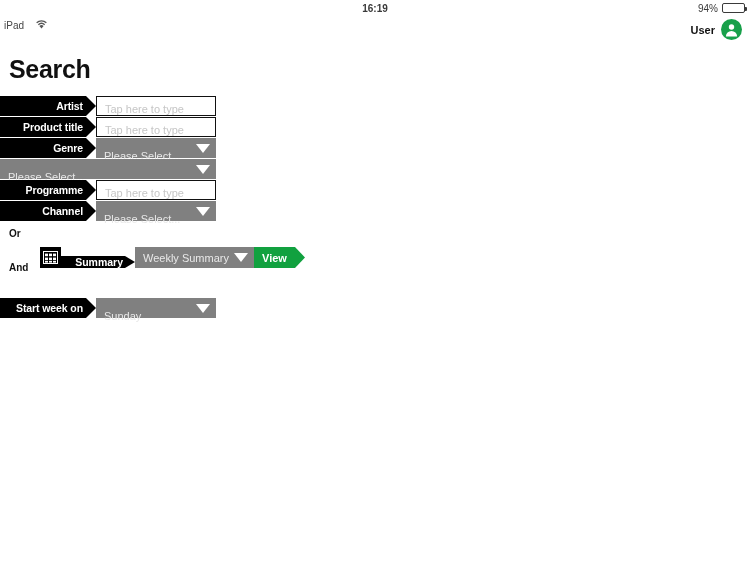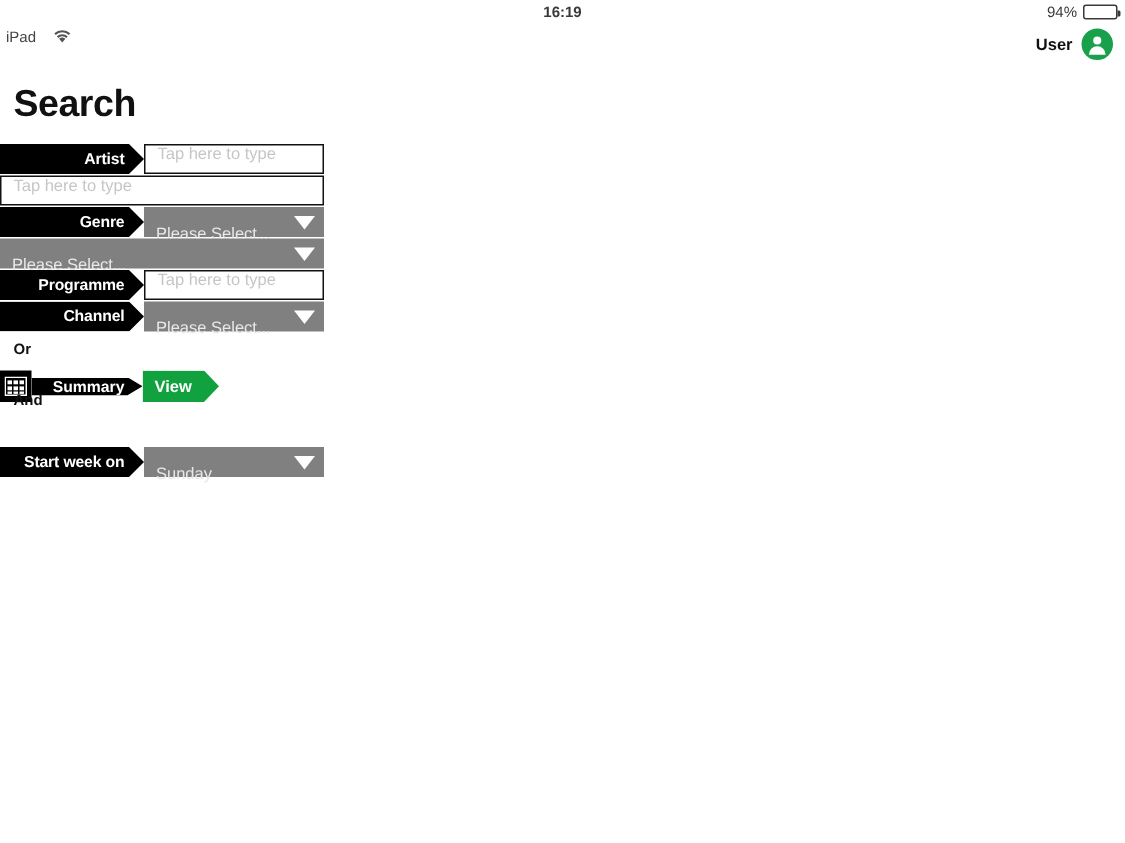--- a/index.html
+++ b/index.html
@@ -153,21 +153,21 @@
   }
 
   
   .field-text {
     width: 100%;
     height: 20px;
     box-sizing: border-box;
     border: 1px solid #111;
     background: #ffffff;
     display: flex;
-    align-items: flex-start;
+    align-items: flex-end;
     padding-left: 8px;
   }
   .field-text .ph {
     font-size: 11px;
     color: #c6c6c6;
   }
 
   
   .field-select {
     width: 100%;
@@ -203,21 +203,22 @@
     color: #111;
   }
 
   
   .summary-row {
     position: absolute;
     top: 247px;
     left: 0;
     height: 21px;
     display: flex;
-    align-items: center;
+    align-items: flex-end;
+    padding-left: 40px;
   }
   .grid-icon-box {
     width: 21px;
     height: 21px;
     background: #000000;
     display: flex;
     align-items: center;
     justify-content: center;
     flex: none;
   }
@@ -317,20 +318,21 @@
   <div class="row">
     <div class="row-label">Artist</div>
     <div class="row-field">
       <div class="field-text">
         <span class="ph">Tap here to type</span>
       </div>
     </div>
   </div>
 
   <div class="row">
+    <div class="row-label">Product title</div>
     <div class="row-field">
       <div class="field-text">
         <span class="ph">Tap here to type</span>
       </div>
     </div>
   </div>
 
   <div class="row">
     <div class="row-label">Genre</div>
     <div class="row-field">
@@ -382,20 +384,24 @@
       <rect x="10" y="2.6" width="3" height="2.6" fill="#ffffff"></rect>
       <rect x="2" y="6.6" width="3" height="2.6" fill="#ffffff"></rect>
       <rect x="6" y="6.6" width="3" height="2.6" fill="#ffffff"></rect>
       <rect x="10" y="6.6" width="3" height="2.6" fill="#ffffff"></rect>
       <rect x="2" y="10" width="3" height="1.6" fill="#ffffff"></rect>
       <rect x="6" y="10" width="3" height="1.6" fill="#ffffff"></rect>
       <rect x="10" y="10" width="3" height="1.6" fill="#ffffff"></rect>
     </svg>
   </div>
   <div class="summary-label">Summary</div>
+  <div class="summary-select">
+    <span class="val">Weekly Summary</span>
+    <span class="caret"></span>
+  </div>
   <div class="view-btn">View</div>
 </div>
 
 <div class="section-word" style="top:262px;">And</div>
 
 <div class="startweek-row">
   <div class="row-label">Start week on</div>
   <div class="row-field">
     <div class="field-select">
       <span class="val">Sunday</span>

